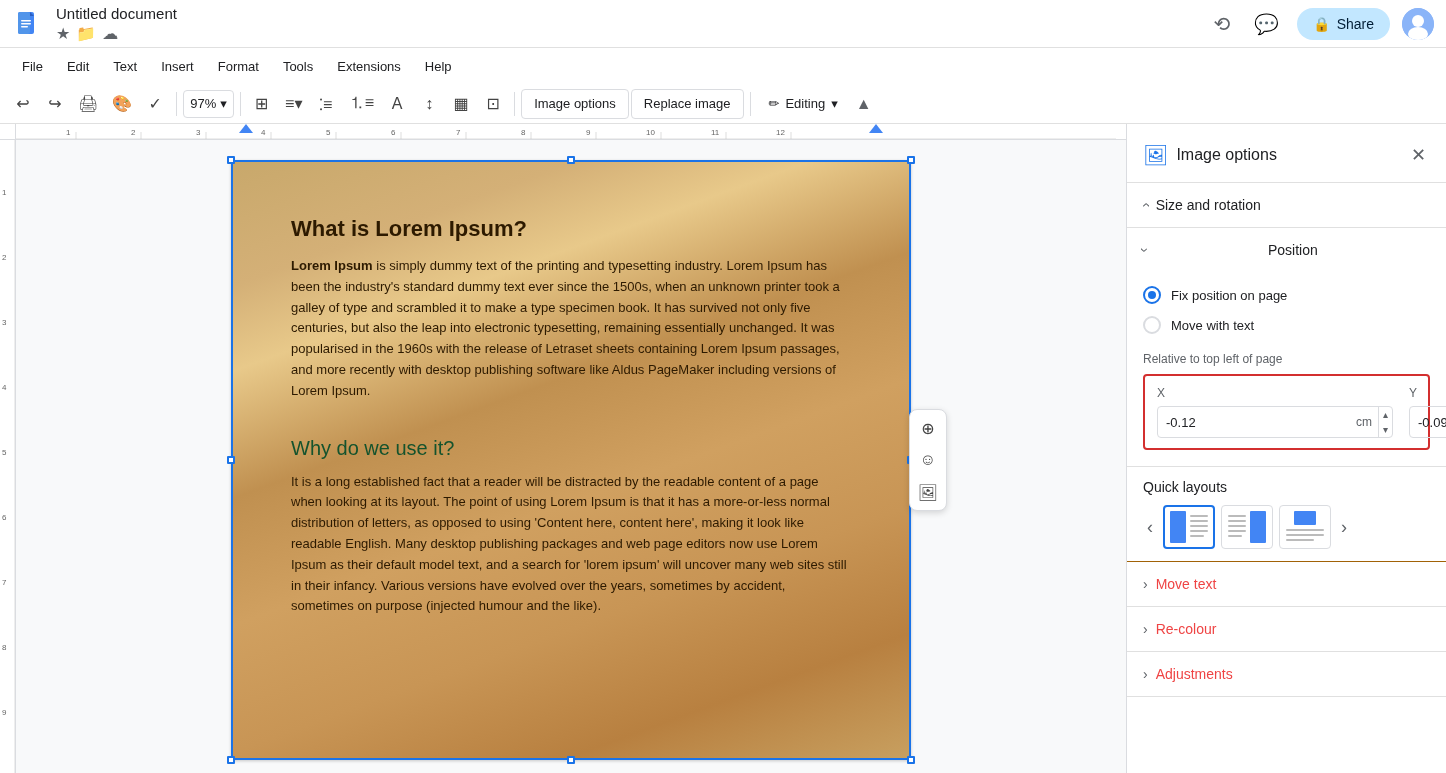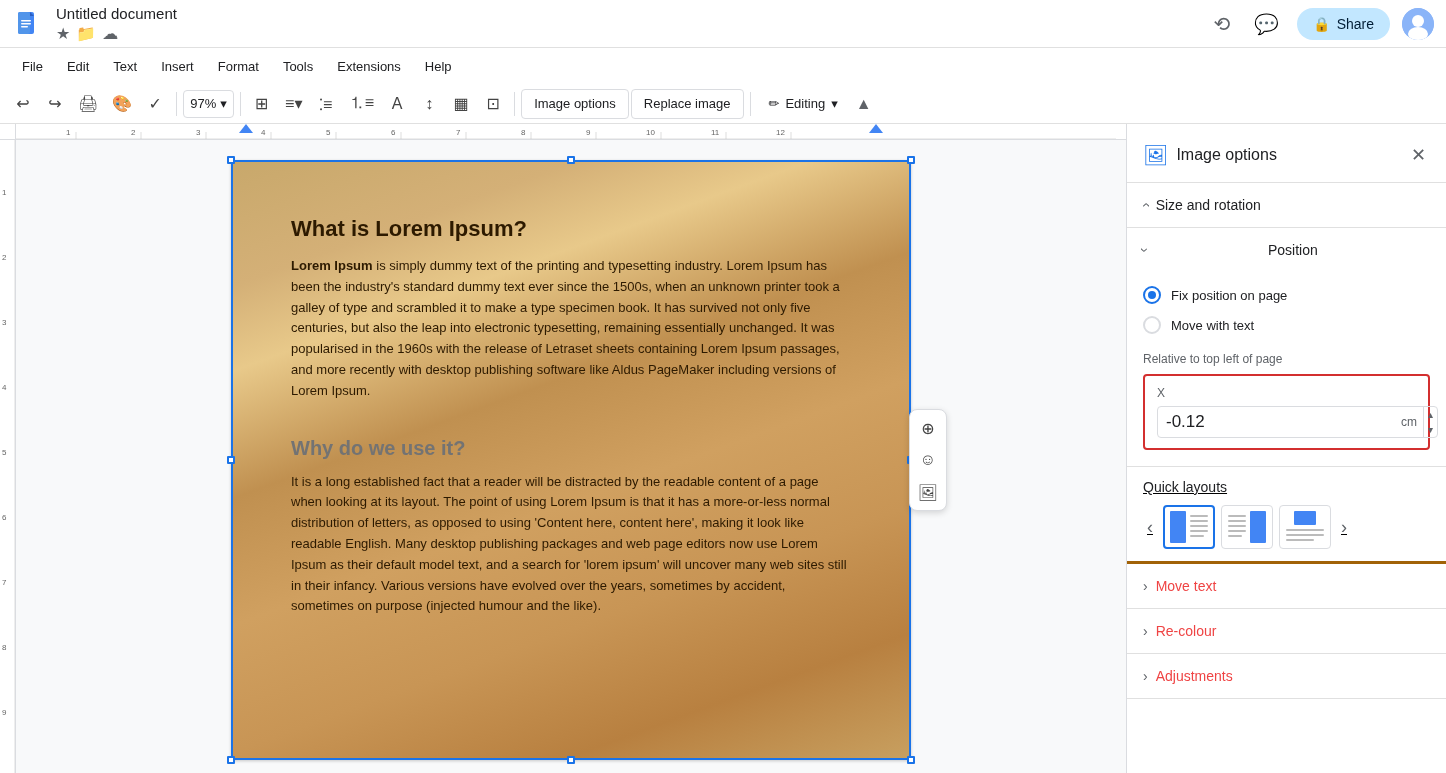--- a/index.html
+++ b/index.html
@@ -103,21 +103,21 @@
     .handle.mr { top: calc(50% - 4px); right: -4px; cursor: e-resize; }
     .handle.bl { bottom: -4px; left: -4px; cursor: sw-resize; }
     .handle.bc { bottom: -4px; left: calc(50% - 4px); cursor: s-resize; }
     .handle.br { bottom: -4px; right: -4px; cursor: se-resize; }
 
     
     .doc-content {
       position: relative; z-index: 2;
     }
     .doc-h1 { font-size: 22px; font-weight: 700; color: #2d1a00; margin-bottom: 14px; margin-top: 16px; }
-    .doc-h2 { font-size: 20px; font-weight: 700; color: #737373; margin-bottom: 12px; margin-top: 35px; }
+    .doc-h2 { font-size: 20px; font-weight: 400; color: #14532d; margin-bottom: 12px; margin-top: 35px; }
     .doc-p { font-size: 13px; line-height: 1.6; color: #2d1a00; margin-bottom: 12px; }
     .doc-p strong { font-weight: 700; }
 
     
     .floating-toolbar {
       position: absolute; right: -36px; top: 50%; transform: translateY(-50%);
       display: flex; flex-direction: column; gap: 4px; background: #fff;
       border: 1px solid #dadce0; border-radius: 8px; padding: 4px; box-shadow: 0 2px 6px rgba(0,0,0,0.15);
       z-index: 10;
     }
@@ -170,35 +170,35 @@
       border: 2px solid #d32f2f; border-radius: 4px; padding: 10px 12px;
     }
     .position-fields-row { display: flex; gap: 16px; }
     .position-field { flex: 1; }
     .position-field-label { font-size: 12px; color: #5f6368; margin-bottom: 6px; }
     .position-field-input-wrap {
       display: flex; align-items: center; border: 1px solid #dadce0; border-radius: 4px;
       overflow: hidden; height: 32px;
     }
     .position-field-input {
-      flex: 1; border: none; outline: none; font-size: 17px; color: #202124;
+      flex: 1; border: none; outline: none; font-size: 13px; color: #202124;
       padding: 4px 8px; background: none;
     }
     .position-field-unit { font-size: 12px; color: #5f6368; padding: 0 6px; }
     .position-field-steppers {
       display: flex; flex-direction: column; border-left: 1px solid #dadce0;
     }
     .stepper-btn {
       border: none; background: none; cursor: pointer; padding: 0 4px; height: 15px;
       font-size: 10px; color: #5f6368; display: flex; align-items: center; justify-content: center;
       line-height: 1;
     }
 
     
-    .quick-layouts-section { padding: 12px 16px; border-bottom: 3px solid #a16207; text-decoration: underline; }
+    .quick-layouts-section { padding: 12px 16px; border-bottom: 1px solid #a16207; }
     .quick-layouts-label { font-size: 14px; color: #202124; margin-bottom: 10px; }
     .quick-layouts-row {
       display: flex; align-items: center; gap: 6px;
     }
     .layout-nav-btn {
       background: none; border: none; cursor: pointer; color: #5f6368; font-size: 18px; padding: 4px;
     }
     .layout-option {
       width: 52px; height: 44px; border: 1px solid #dadce0; border-radius: 4px;
       display: flex; align-items: center; justify-content: center; cursor: pointer; overflow: hidden;

